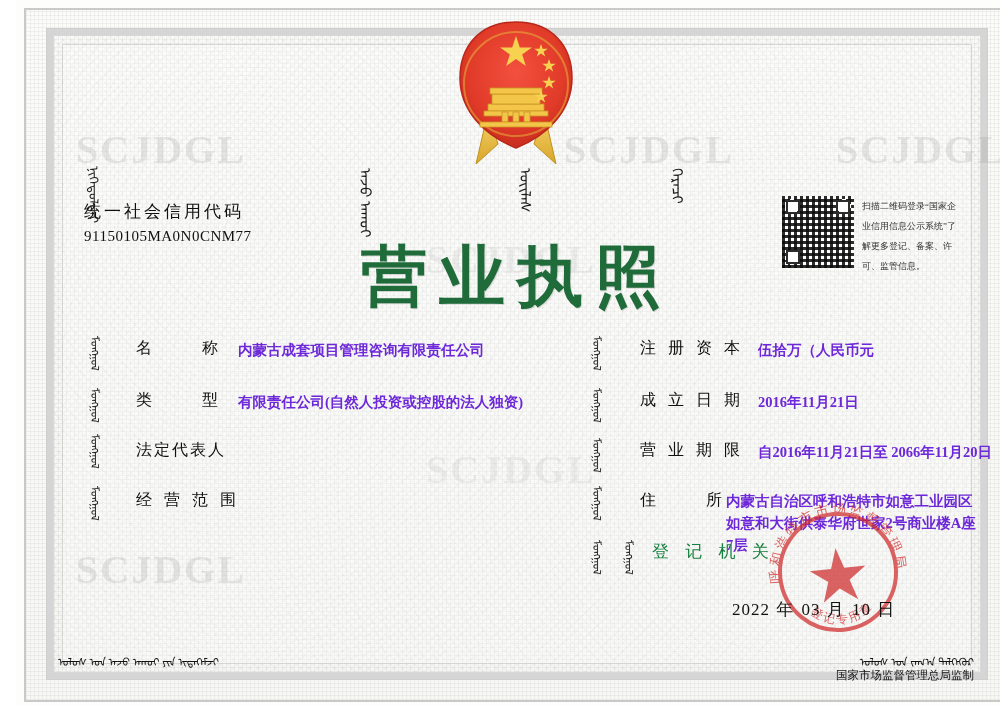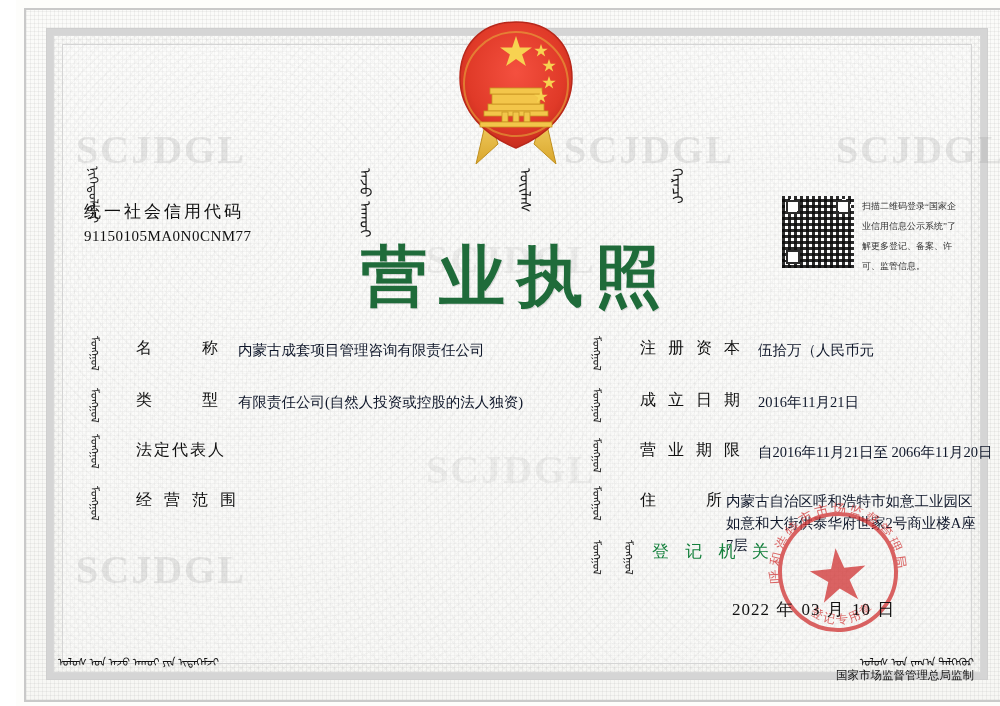--- a/index.html
+++ b/index.html
@@ -193,22 +193,23 @@
   }
   .f-label {
     font-size: 16px;
     color: #111;
     letter-spacing: 6px;
     white-space: nowrap;
     font-weight: 500;
   }
   .f-value {
     font-size: 14.5px;
-    color: #0f172a;
+    color: #6d28d9;
     line-height: 20px;
+    font-weight: bold;
   }
   .f-mong {
     position: absolute;
     font-size: 11px;
   }
 
   
   .seal {
     position: absolute;
     left: 742px; top: 492px;

